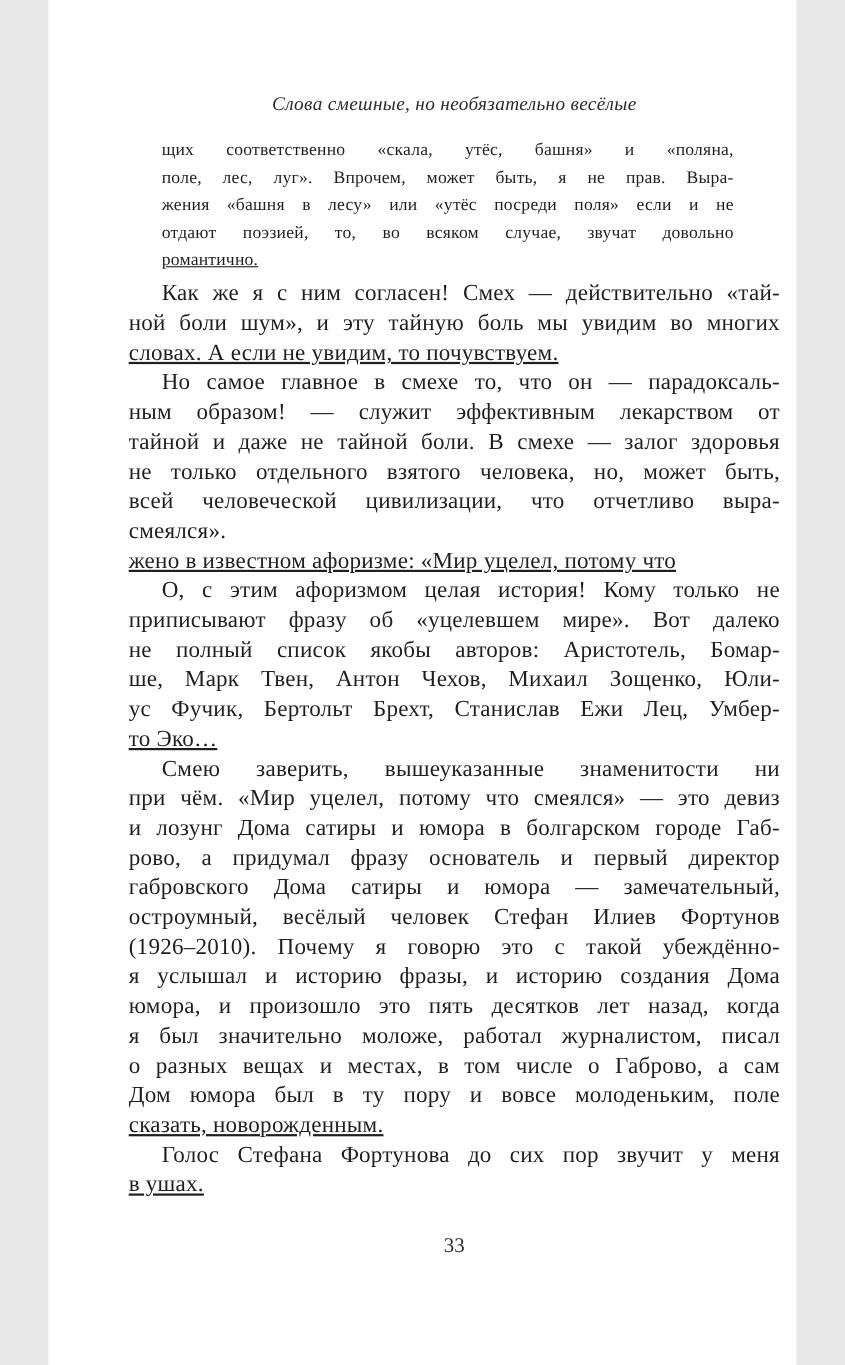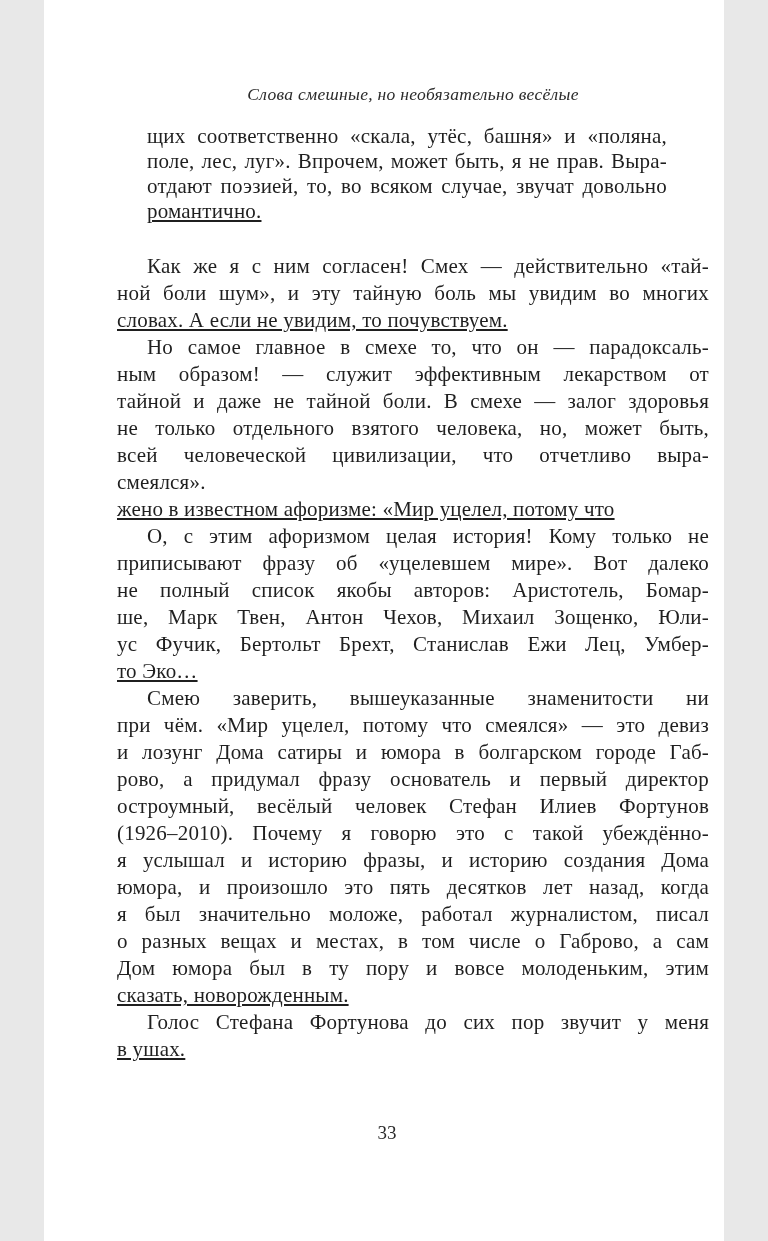--- a/index.html
+++ b/index.html
@@ -23,21 +23,21 @@
     font-style: italic;
     font-size: 17.5px;
     letter-spacing: 0.3px;
     color: #2b2b2b;
   }
   .quote-block {
     position: absolute;
     top: 124px;
     left: 103px;
     width: 520px;
-    font-size: 21px;
+    font-size: 16px;
     line-height: 25px;
     letter-spacing: 0.2px;
   }
   .body-text {
     position: absolute;
     top: 253px;
     left: 73px;
     width: 592px;
     font-size: 21px;
     line-height: 27px;
@@ -50,36 +50,37 @@
   }
   .quote-block .line:last-child,
   .para .line:last-child {
     text-align-last: left;
     text-decoration: underline;
   }
   .para .line:first-child { text-indent: 30px; }
   .page-number {
     position: absolute;
     top: 1122px;
-    left: 60px;
+    left: 86px;
     width: 566px;
     text-align: center;
     font-size: 19px;
     color: #2b2b2b;
   }
 </style>
 </head>
 <body>
 
 <div class="page">
   <div class="running-header">Слова смешные, но необязательно весёлые</div>
 
   <div class="quote-block">
       <div class="line">щих соответственно «скала, утёс, башня» и «поляна,</div>
       <div class="line">поле, лес, луг». Впрочем, может быть, я не прав. Выра-</div>
+      <div class="line">жения «башня в лесу» или «утёс посреди поля» если и не</div>
       <div class="line">отдают поэзией, то, во всяком случае, звучат довольно</div>
       <div class="line">романтично.</div>
     </div>
 
   <div class="body-text">
       <div class="para">
         <div class="line">Как же я с ним согласен! Смех — действительно «тай-</div>
         <div class="line">ной боли шум», и эту тайную боль мы увидим во многих</div>
         <div class="line">словах. А если не увидим, то почувствуем.</div>
       </div>
@@ -98,27 +99,28 @@
         <div class="line">не полный список якобы авторов: Аристотель, Бомар-</div>
         <div class="line">ше, Марк Твен, Антон Чехов, Михаил Зощенко, Юли-</div>
         <div class="line">ус Фучик, Бертольт Брехт, Станислав Ежи Лец, Умбер-</div>
         <div class="line">то Эко…</div>
       </div>
       <div class="para">
         <div class="line">Смею заверить, вышеуказанные знаменитости ни</div>
         <div class="line">при чём. «Мир уцелел, потому что смеялся» — это девиз</div>
         <div class="line">и лозунг Дома сатиры и юмора в болгарском городе Габ-</div>
         <div class="line">рово, а придумал фразу основатель и первый директор</div>
+        <div class="line">габровского Дома сатиры и юмора — замечательный,</div>
         <div class="line">остроумный, весёлый человек Стефан Илиев Фортунов</div>
         <div class="line">(1926–2010). Почему я говорю это с такой убеждённо-</div>
         <div class="line">я услышал и историю фразы, и историю создания Дома</div>
         <div class="line">юмора, и произошло это пять десятков лет назад, когда</div>
         <div class="line">я был значительно моложе, работал журналистом, писал</div>
         <div class="line">о разных вещах и местах, в том числе о Габрово, а сам</div>
-        <div class="line">Дом юмора был в ту пору и вовсе молоденьким, этим</div>
+        <div class="line">Дом юмора был в ту пору и вовсе молоденьким, поле</div>
         <div class="line">сказать, новорожденным.</div>
       </div>
       <div class="para">
         <div class="line">Голос Стефана Фортунова до сих пор звучит у меня</div>
         <div class="line">в ушах.</div>
       </div>
     </div>
 
   <div class="page-number">33</div>
 </div>

